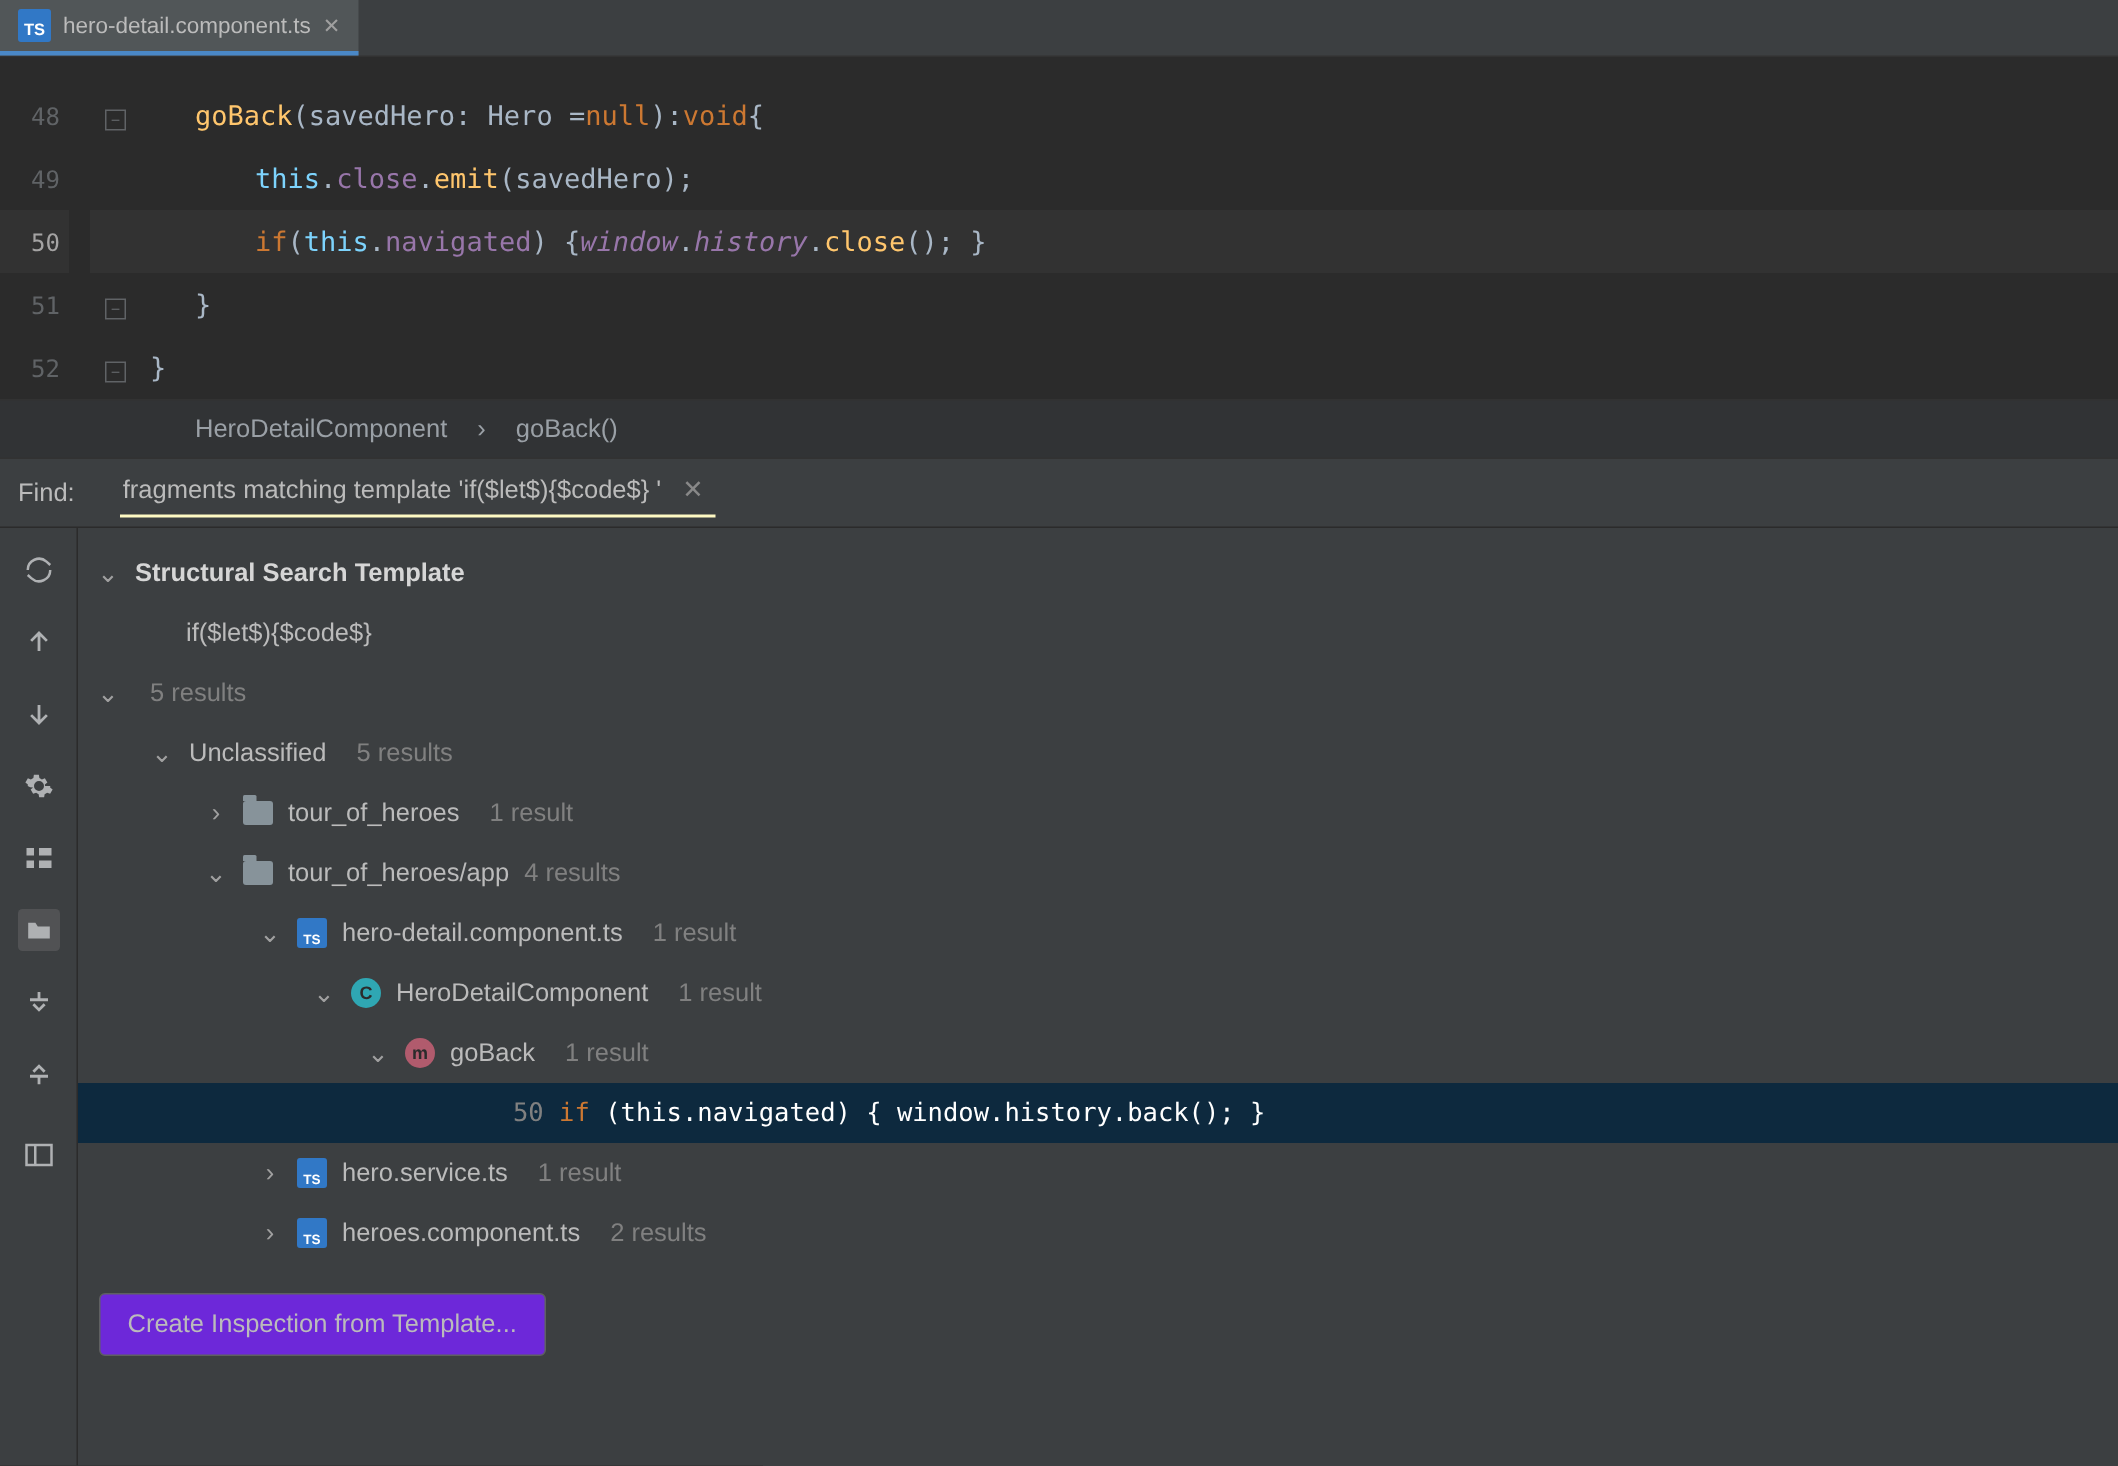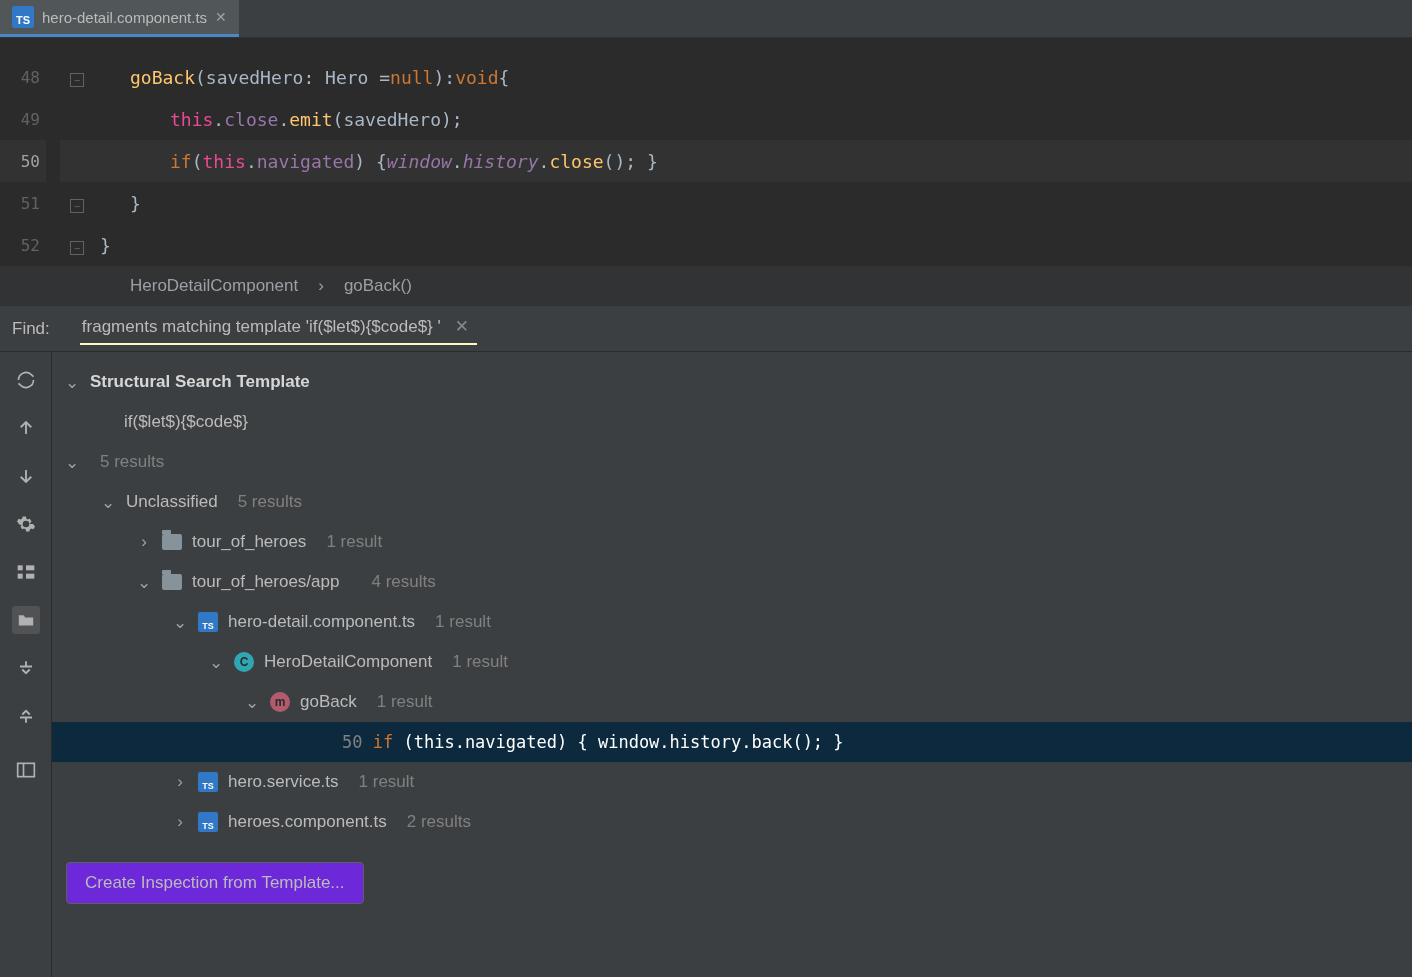--- a/index.html
+++ b/index.html
@@ -65,21 +65,21 @@
     margin-top:6px;
   }
   .code-area { flex:1; font-size:18px; }
   .code-line { height:42px; display:flex; align-items:center; }
   .gutter .code-line, .fold-col .code-line { justify-content:flex-end; padding-right:6px;}
   .line-current { background:#323232; }
   .tok-fn { color:#ffc66d; }
   .tok-kw { color:#cc7832; }
   .tok-lit { color:#cc7832; }
   .tok-member { color:#9876aa; font-style:normal;}
-  .tok-this { color:#ec4899; }
+  .tok-this { color:#7dd3fc; }
   .tok-ital { font-style:italic;text-align:right; }
   .tok-win { color:#9876aa; font-style:italic; }
   .breadcrumb {
     height:40px;
     display:flex;align-items:center;
     padding-left:130px;
     gap:20px;
     color:#9aa0a6;
     font-family:-apple-system,"Segoe UI",sans-serif;
     font-size:17px;
@@ -330,21 +330,21 @@
     <div class="tree-row" style="padding-left:84px;">
       <span class="chev">›</span>
       <span class="folder-ic"></span>
       <span>tour_of_heroes</span>
       <span class="muted" style="margin-left:10px;">1 result</span>
     </div>
     <div class="tree-row" style="padding-left:84px;">
       <span class="chev">⌄</span>
       <span class="folder-ic"></span>
       <span>tour_of_heroes/app</span>
-      <span class="muted" style="margin-left:22px;text-align:right;">4 results</span>
+      <span class="muted" style="margin-left:0;text-align:right;">4 results</span>
     </div>
     <div class="tree-row" style="padding-left:120px;">
       <span class="chev">⌄</span>
       <span class="file-ts">TS</span>
       <span>hero-detail.component.ts</span>
       <span class="muted" style="margin-left:10px;">1 result</span>
     </div>
     <div class="tree-row" style="padding-left:156px;">
       <span class="chev">⌄</span>
       <span class="badge-c">C</span>

